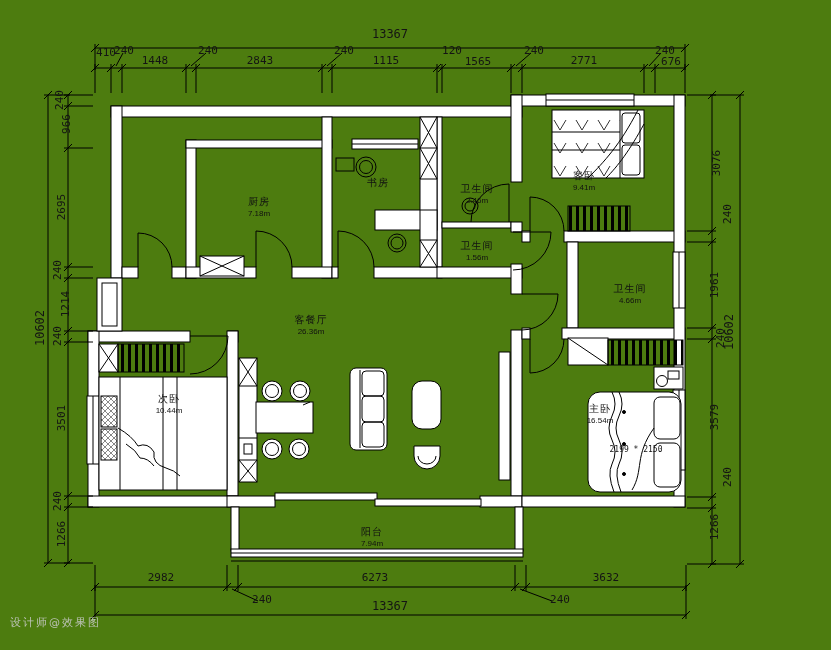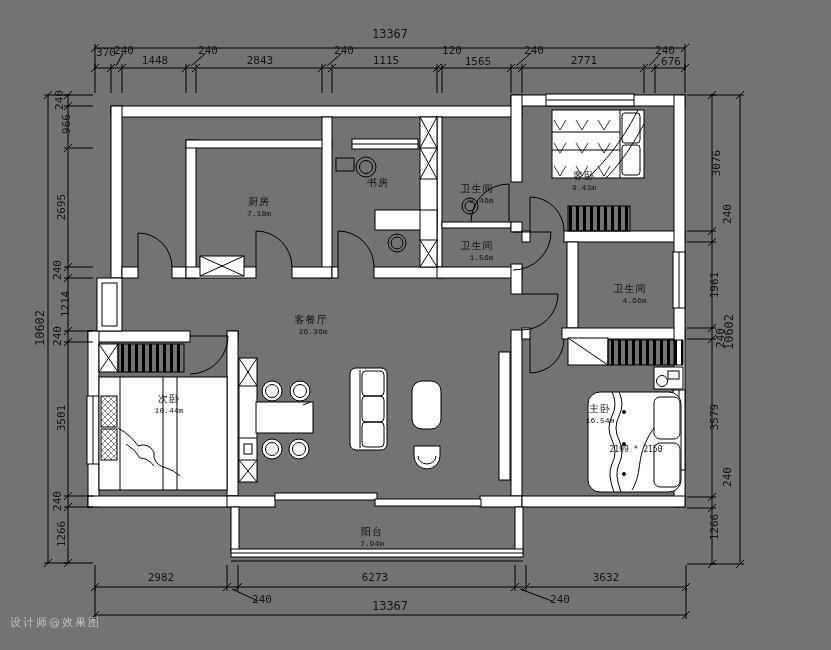--- a/index.html
+++ b/index.html
@@ -1,25 +1,25 @@
 <!DOCTYPE html>
 <html><head>
 <meta charset="utf-8">
 <style>
   html,body{margin:0;padding:0;background:#fff;}
-  #stage{position:relative;width:831px;height:650px;background:#737373;overflow:hidden;
+  #stage{position:relative;width:831px;height:650px;background:#4d7c0f;overflow:hidden;
          font-family:"DejaVu Sans",sans-serif;}
   #plan-svg{position:absolute;left:0;top:0;}
   .dim,.dimv{position:absolute;transform:translate(-50%,-50%);white-space:nowrap;
     font-family:"DejaVu Sans Mono",monospace;font-size:11px;color:#141414;line-height:1;}
   .dimv{transform:translate(-50%,-50%) rotate(-90deg);}
   .dim.total,.dimv.total{font-size:12px;}
   .rlabel{position:absolute;transform:translate(-50%,-50%);text-align:center;color:#111;line-height:1.25;}
   .rlabel .nm{font-size:10px;letter-spacing:1px;font-family:"DejaVu Sans",sans-serif;}
-  .rlabel .ar{font-size:8px;font-family:Liberation Mono, monospace;text-align:right;}
+  .rlabel .ar{font-size:8px;font-family:Liberation Sans, sans-serif;}
   .bednote{position:absolute;transform:translate(-50%,-50%);font-size:8px;
     font-family:"DejaVu Sans Mono",monospace;color:#111;white-space:nowrap;}
   .watermark{position:absolute;left:10px;top:615px;font-size:11px;letter-spacing:2px;
     color:#cfcfd2;filter:blur(0.7px);opacity:.85;}
 </style>
 </head>
 <body>
 
 <div id="stage">
 
@@ -393,21 +393,21 @@
       <line x1="327" y1="66" x2="342" y2="53"></line>
           <line x1="516" y1="66" x2="531" y2="53"></line>
       <line x1="649" y1="66" x2="661" y2="53"></line>
       <line x1="232" y1="589" x2="258" y2="601"></line>
           <line x1="520" y1="589" x2="552" y2="601"></line>
     </g>
   </g>
 </svg>
 
 <div class="dim total" style="left:390px;top:34px">13367</div>
-<div class="dim" style="left:106px;top:52px">370</div>
+<div class="dim" style="left:106px;top:52px">410</div>
 <div class="dim" style="left:124px;top:50px">240</div>
 <div class="dim" style="left:155px;top:60px">1448</div>
 <div class="dim" style="left:208px;top:50px">240</div>
 <div class="dim" style="left:260px;top:60px">2843</div>
 <div class="dim" style="left:344px;top:50px">240</div>
 <div class="dim" style="left:386px;top:60px">1115</div>
 <div class="dim" style="left:452px;top:50px">120</div>
 <div class="dim" style="left:478px;top:61px">1565</div>
 <div class="dim" style="left:534px;top:50px">240</div>
 <div class="dim" style="left:584px;top:60px">2771</div>

